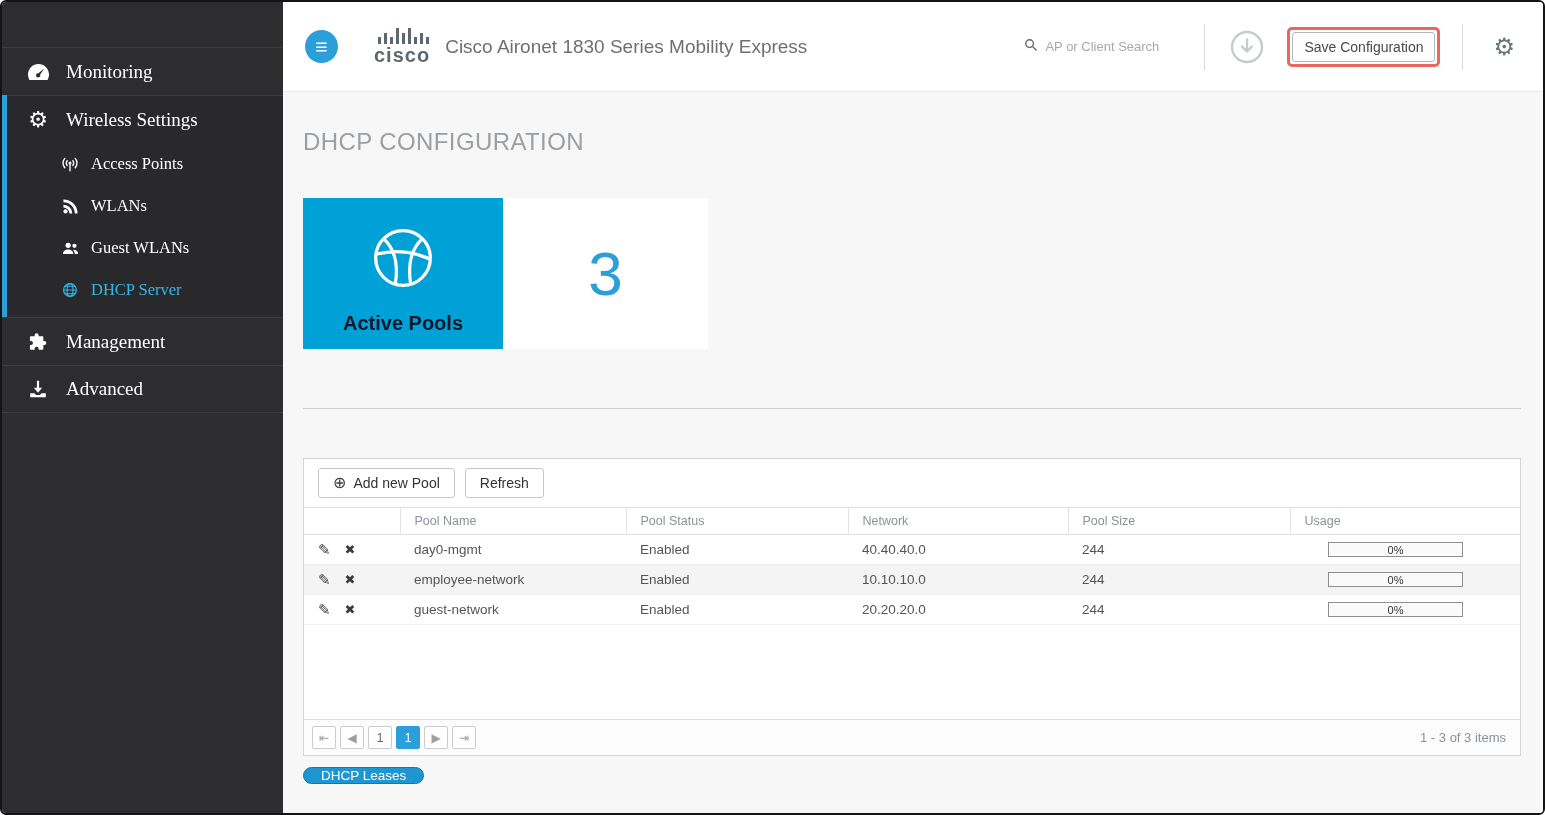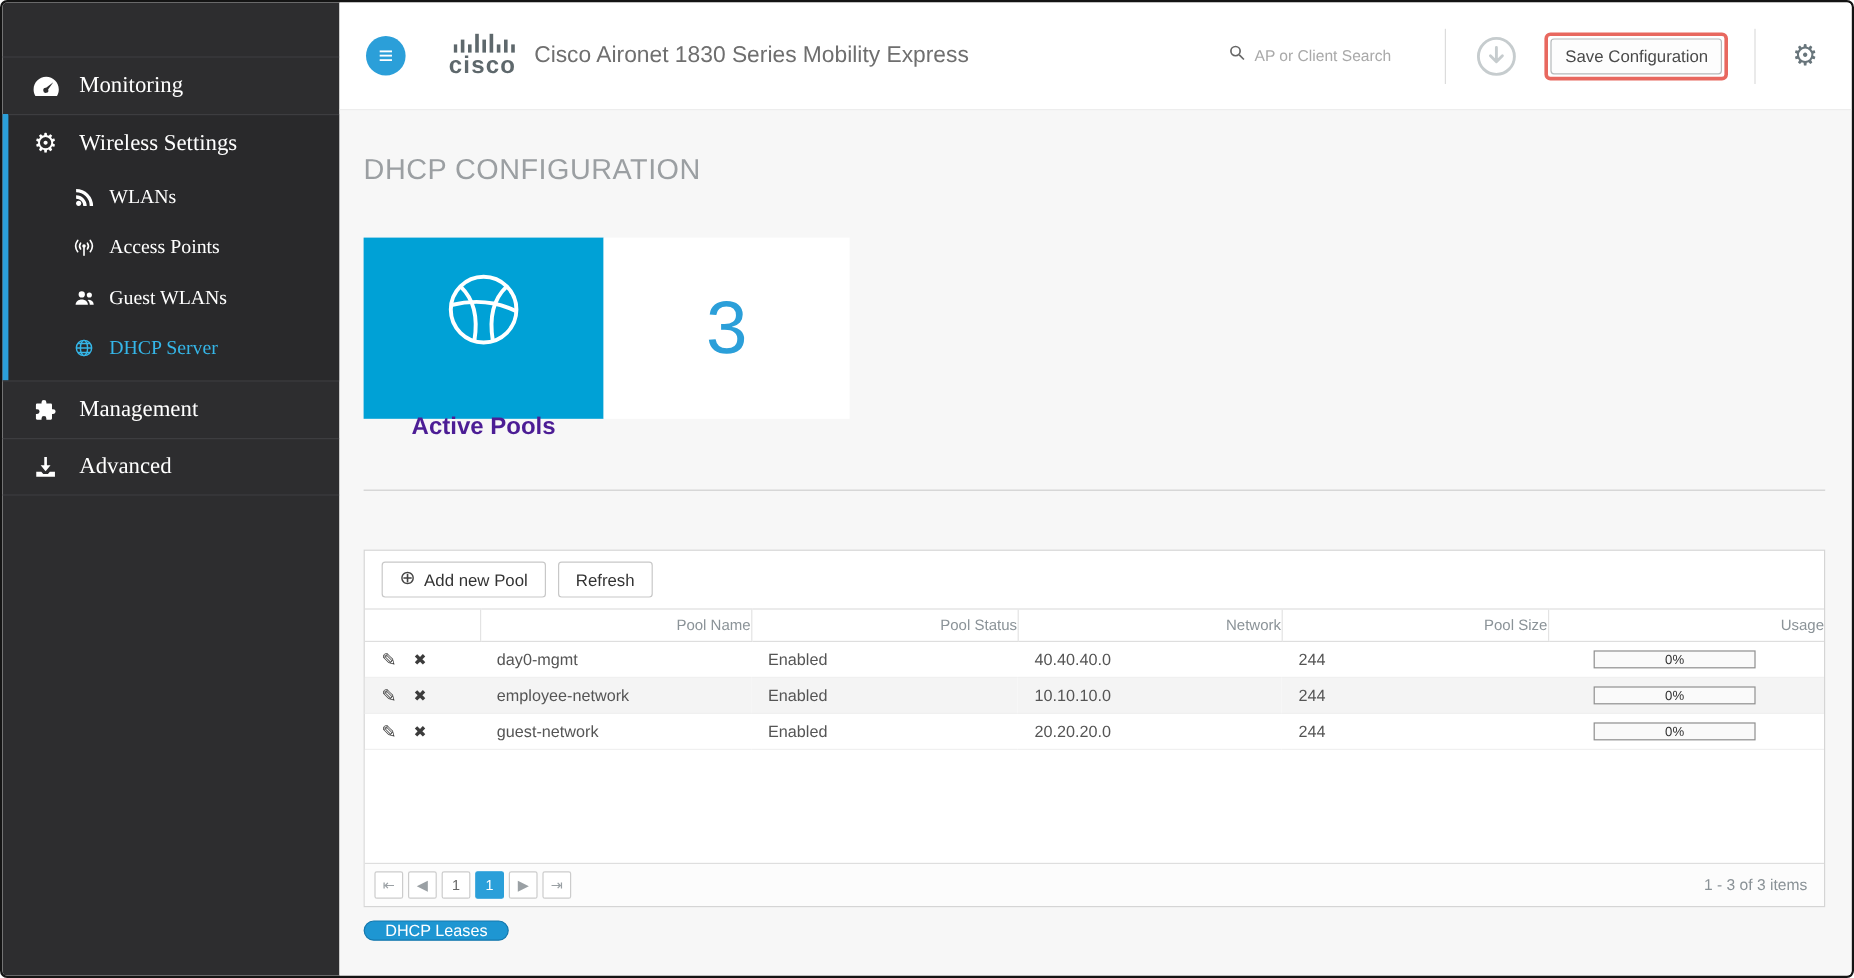--- a/index.html
+++ b/index.html
@@ -47,43 +47,43 @@
   .save-btn { border:1px solid #b5b9bb; border-radius:3px; background:#fdfdfd;
               color:#4a4a4a; font-size:14px; padding:6px 11px; cursor:pointer;
               font-family:"Liberation Sans", sans-serif; }
   .gear-glyph { font-size:24px; color:#68757b; cursor:pointer; line-height:1; }
 
   
   .content { flex:1; padding:36px 22px 0 20px; background:#f7f7f7; overflow:hidden; }
   .page-title { font-size:24px; font-weight:400; color:#9b9fa2; letter-spacing:0.4px; }
 
   .tiles { display:flex; margin-top:42px; }
-  .tile-blue { width:200px; height:151px; background:#00a1d6; color:#4c1d95;
-               display:flex; flex-direction:column; align-items:center; cursor:pointer;gap:32px; }
+  .tile-blue { width:200px; height:151px; background:#00a1d6; color:#0f172a;
+               display:flex; flex-direction:column; align-items:center; cursor:pointer; }
   .tile-blue .ball { margin-top:25px; }
   .tile-label { font-size:20px; font-weight:bold; margin-top:15px; }
   .tile-white { width:205px; height:151px; background:#fff; display:flex;
                 align-items:center; justify-content:center; }
   .tile-count { font-size:62px; color:#2b9fd9; }
 
   .divider { border:none; border-top:1px solid #cfcfcf; margin-top:59px; }
 
   
   .panel { margin-top:49px; background:#fff; border:1px solid #d5d5d5; height:298px;
            display:flex; flex-direction:column; }
   .panel-toolbar { padding:9px 0 9px 14px; display:flex; gap:10px; }
   .tb-btn { height:30px; display:inline-flex; align-items:center; gap:7px;
             border:1px solid #c8c8c8; border-radius:3px; background:#fff;
             padding:0 14px; font-size:14px; color:#333; cursor:pointer;
             font-family:"Liberation Sans", sans-serif; }
   .tb-btn .plus { font-size:16px; color:#444; line-height:1; }
 
   table.grid { border-collapse:collapse; width:100%; table-layout:fixed; }
   table.grid thead th { height:27px; font-size:12.5px; font-weight:400; color:#8b9398;
-                        text-align:right; padding-left:14px;
+                        text-align:left; padding-left:14px;
                         border-top:1px solid #dedede; border-bottom:1px solid #dedede;
                         border-left:1px solid #e3e3e3; }
   table.grid thead th:first-child { border-left:none; }
   table.grid tbody td { height:30px; font-size:13.5px; color:#555; padding-left:14px; }
   table.grid tbody tr:nth-child(even) { background:#f4f4f4; }
   table.grid tbody tr { border-bottom:1px solid #f0f0f0; }
   .row-actions { display:flex; align-items:center; gap:14px; }
   .icon-edit { font-size:15px; color:#3c3c3c; cursor:pointer; }
   .icon-del  { font-size:13px; color:#3c3c3c; cursor:pointer; }
   .usage-bar { width:135px; height:15px; border:1px solid #8f8f8f; background:#fafafa;
@@ -124,43 +124,43 @@
     </div>
 
     <div class="nav-group">
       <div class="nav-section">
         <span class="nav-icon glyph">⚙</span>
         <span>Wireless Settings</span>
       </div>
 
       <div class="nav-sub">
         <span class="sub-icon">
-          <svg width="17" height="17" viewBox="0 0 24 24" fill="#fff">
-              <circle cx="5" cy="19" r="3"></circle>
-              <path d="M2 9.5A12.5 12.5 0 0 1 14.5 22h-4A8.5 8.5 0 0 0 2 13.5v-4z"></path>
-              <path d="M2 2a20 20 0 0 1 20 20h-4A16 16 0 0 0 2 6V2z"></path>
-            </svg>
-        </span>
-        <span>WLANs</span>
-      </div>
-
-      <div class="nav-sub">
-        <span class="sub-icon">
           <svg width="18" height="18" viewBox="0 0 24 24">
               <g stroke="#fff" fill="none" stroke-width="1.8" stroke-linecap="round">
                 <path d="M8.2 7.5a5.5 5.5 0 0 0 0 6.5"></path>
                 <path d="M15.8 7.5a5.5 5.5 0 0 1 0 6.5"></path>
                 <path d="M5 4.5a10.5 10.5 0 0 0 0 12.5"></path>
                 <path d="M19 4.5a10.5 10.5 0 0 1 0 12.5"></path>
                 <path d="M12 12.5V21"></path>
               </g>
               <circle cx="12" cy="10.7" r="2" fill="#fff"></circle>
             </svg>
         </span>
         <span>Access Points</span>
+      </div>
+
+      <div class="nav-sub">
+        <span class="sub-icon">
+          <svg width="17" height="17" viewBox="0 0 24 24" fill="#fff">
+              <circle cx="5" cy="19" r="3"></circle>
+              <path d="M2 9.5A12.5 12.5 0 0 1 14.5 22h-4A8.5 8.5 0 0 0 2 13.5v-4z"></path>
+              <path d="M2 2a20 20 0 0 1 20 20h-4A16 16 0 0 0 2 6V2z"></path>
+            </svg>
+        </span>
+        <span>WLANs</span>
       </div>
 
 
       <div class="nav-sub">
         <span class="sub-icon">
           <svg width="19" height="17" viewBox="0 0 24 20" fill="#fff">
               <circle cx="9" cy="6" r="3.3"></circle>
               <path d="M2.5 17c0-3.4 2.9-5.6 6.5-5.6s6.5 2.2 6.5 5.6z"></path>
               <circle cx="17" cy="6.6" r="2.7"></circle>
               <path d="M16.6 11.7c2.9.3 5 2.3 5 5.3h-4.1c-.2-2.1-1-3.9-2.4-5z"></path>

